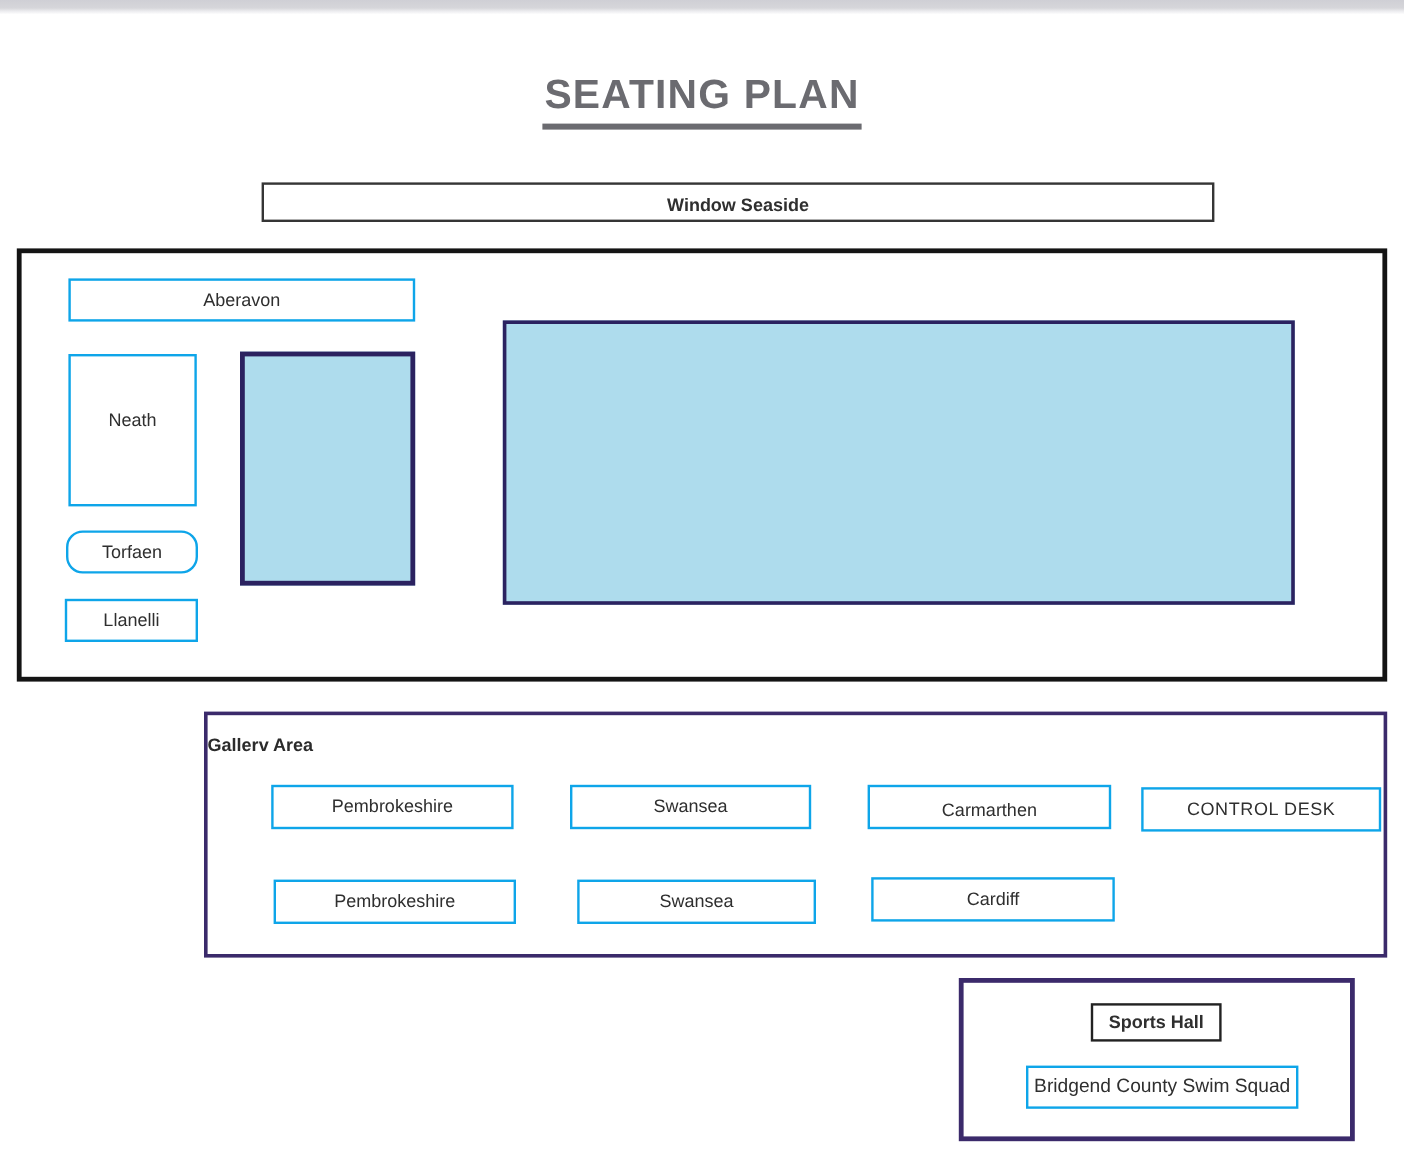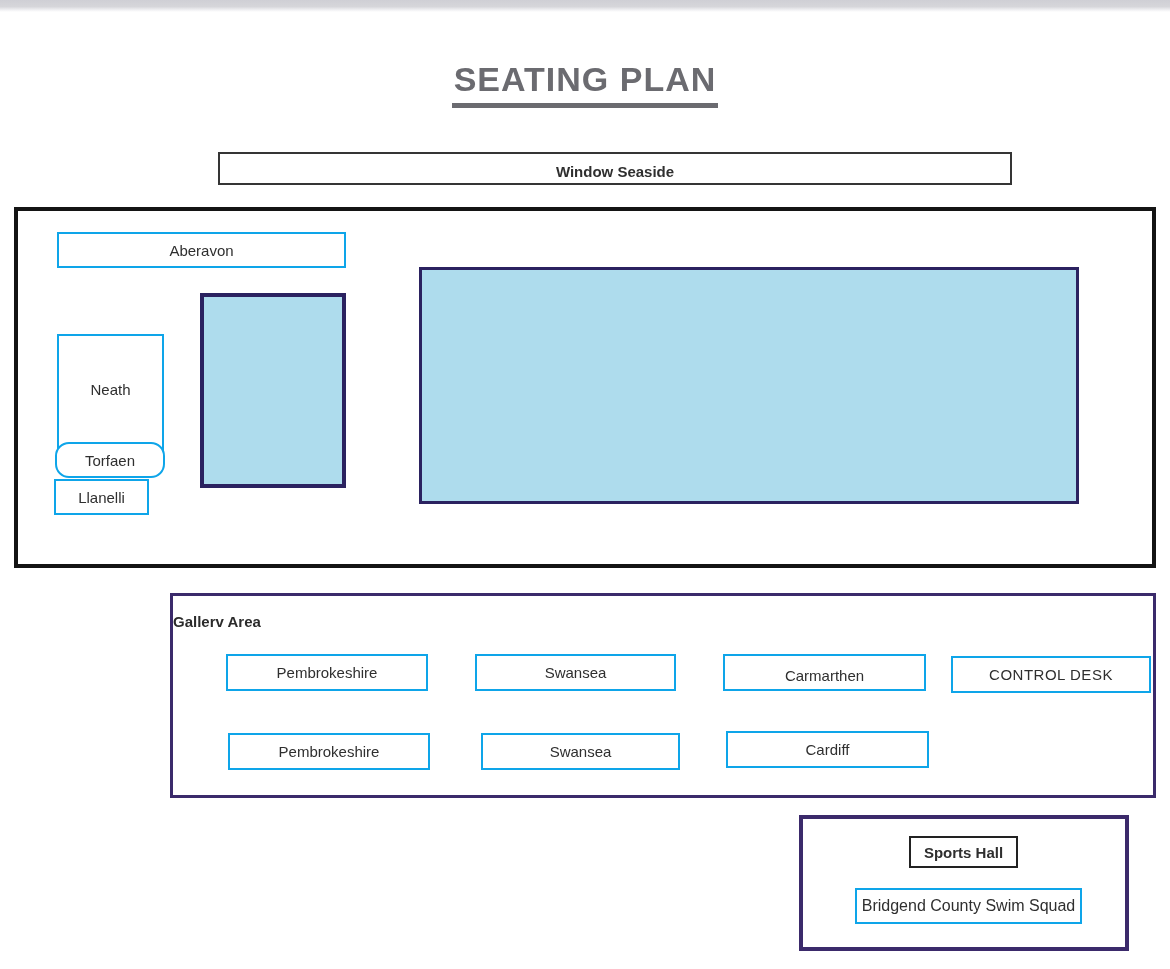--- a/index.html
+++ b/index.html
@@ -59,23 +59,23 @@
   .pool-area {
     position: absolute;
     left: 14px; top: 207px;
     width: 1142px; height: 361px;
     box-sizing: border-box;
     border: 4px solid #141414;
     background: #ffffff;
   }
   .pool-area .box { position: absolute; }
   .aberavon { left: 39px; top: 21px;  width: 289px; height: 36px; }
-  .neath    { left: 39px; top: 84px;  width: 107px; height: 127px; align-items: center; padding-bottom: 16px; margin-top: 39px; }
+  .neath    { left: 39px; top: 84px;  width: 107px; height: 127px; align-items: center; padding-bottom: 16px; }
   .torfaen  { left: 37px; top: 231px; width: 110px; height: 36px; border-radius: 14px; }
-  .llanelli { left: 36px; top: 268px; width: 95px; height: 36px; }
+  .llanelli { left: 36px; top: 288px; width: 111px; height: 36px; }
   .pool {
     position: absolute;
     box-sizing: border-box;
     background: var(--pool-fill, #aedced);
     border: 4px solid var(--pool-border, #2b2260);
   }
   .pool.small { left: 182px; top: 82px; width: 146px; height: 195px; }
   .pool.large { left: 401px; top: 56px; width: 660px; height: 237px; border-width: 3px; }
   .gallery {
     position: absolute;

